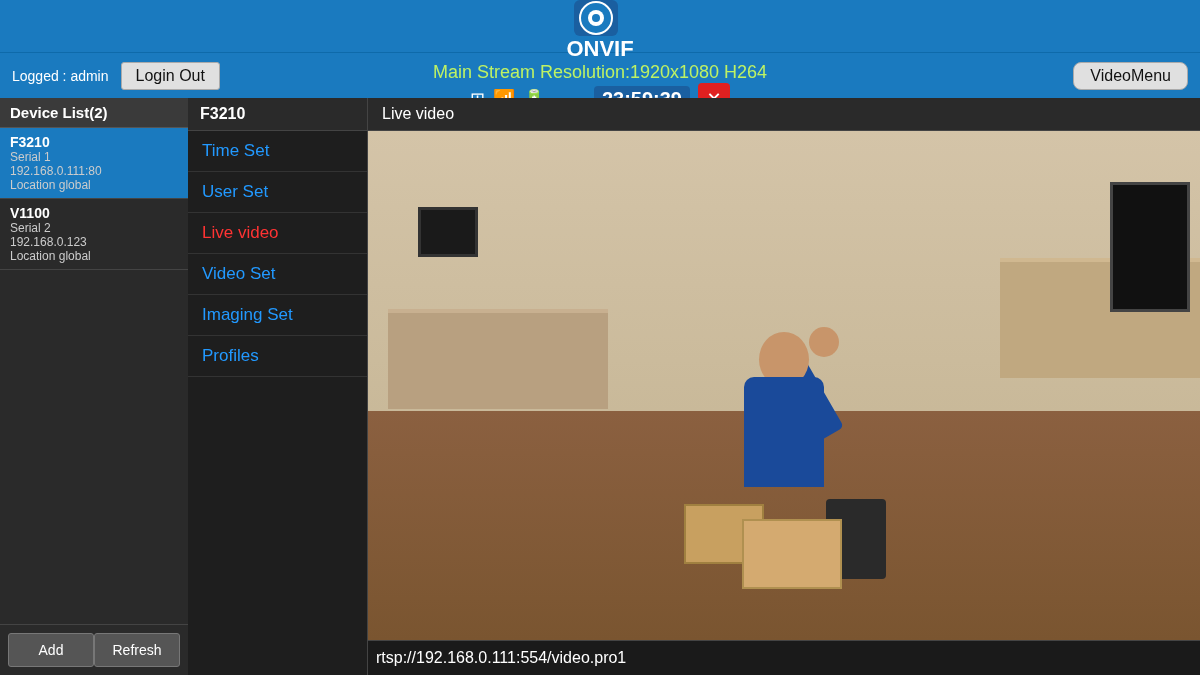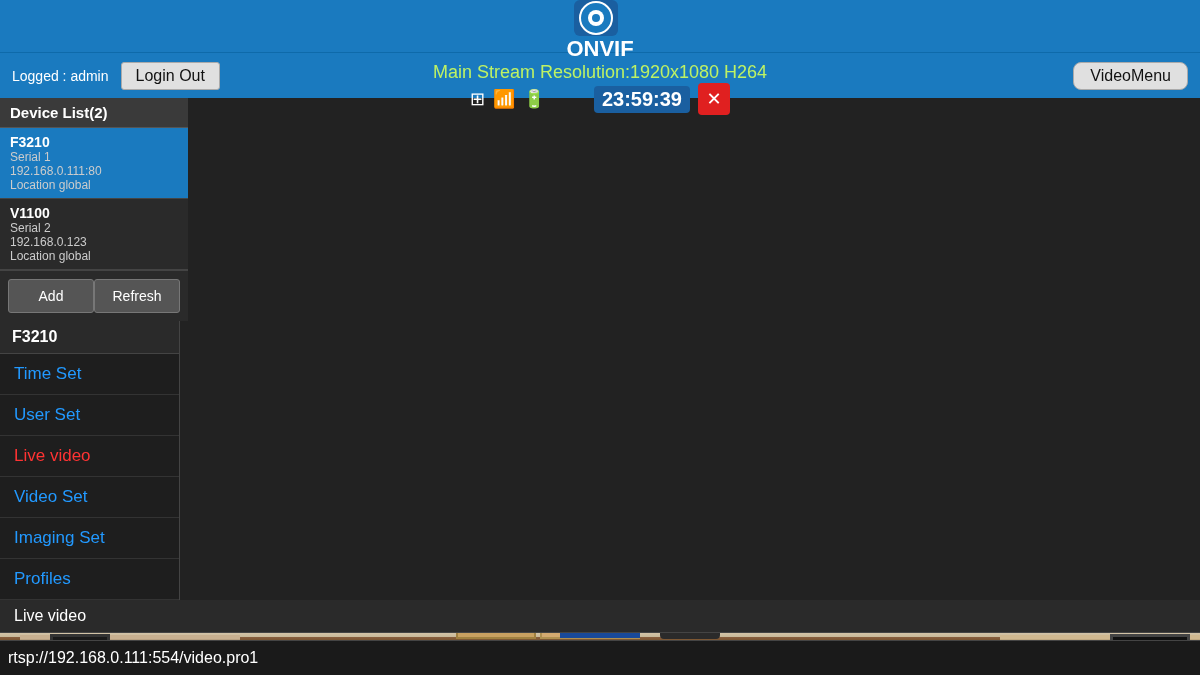--- a/index.html
+++ b/index.html
@@ -110,21 +110,20 @@
       padding: 4px 16px;
       font-size: 16px;
       cursor: pointer;
       border-radius: 8px;
     }
 
     
     #main {
       display: flex;
       height: calc(675px - 52px - 46px);
-      flex-direction: column;
     }
 
     
     #device-list {
       width: 188px;
       background: #2a2a2a;
       display: flex;
       flex-direction: column;
       flex-shrink: 0;
     }

